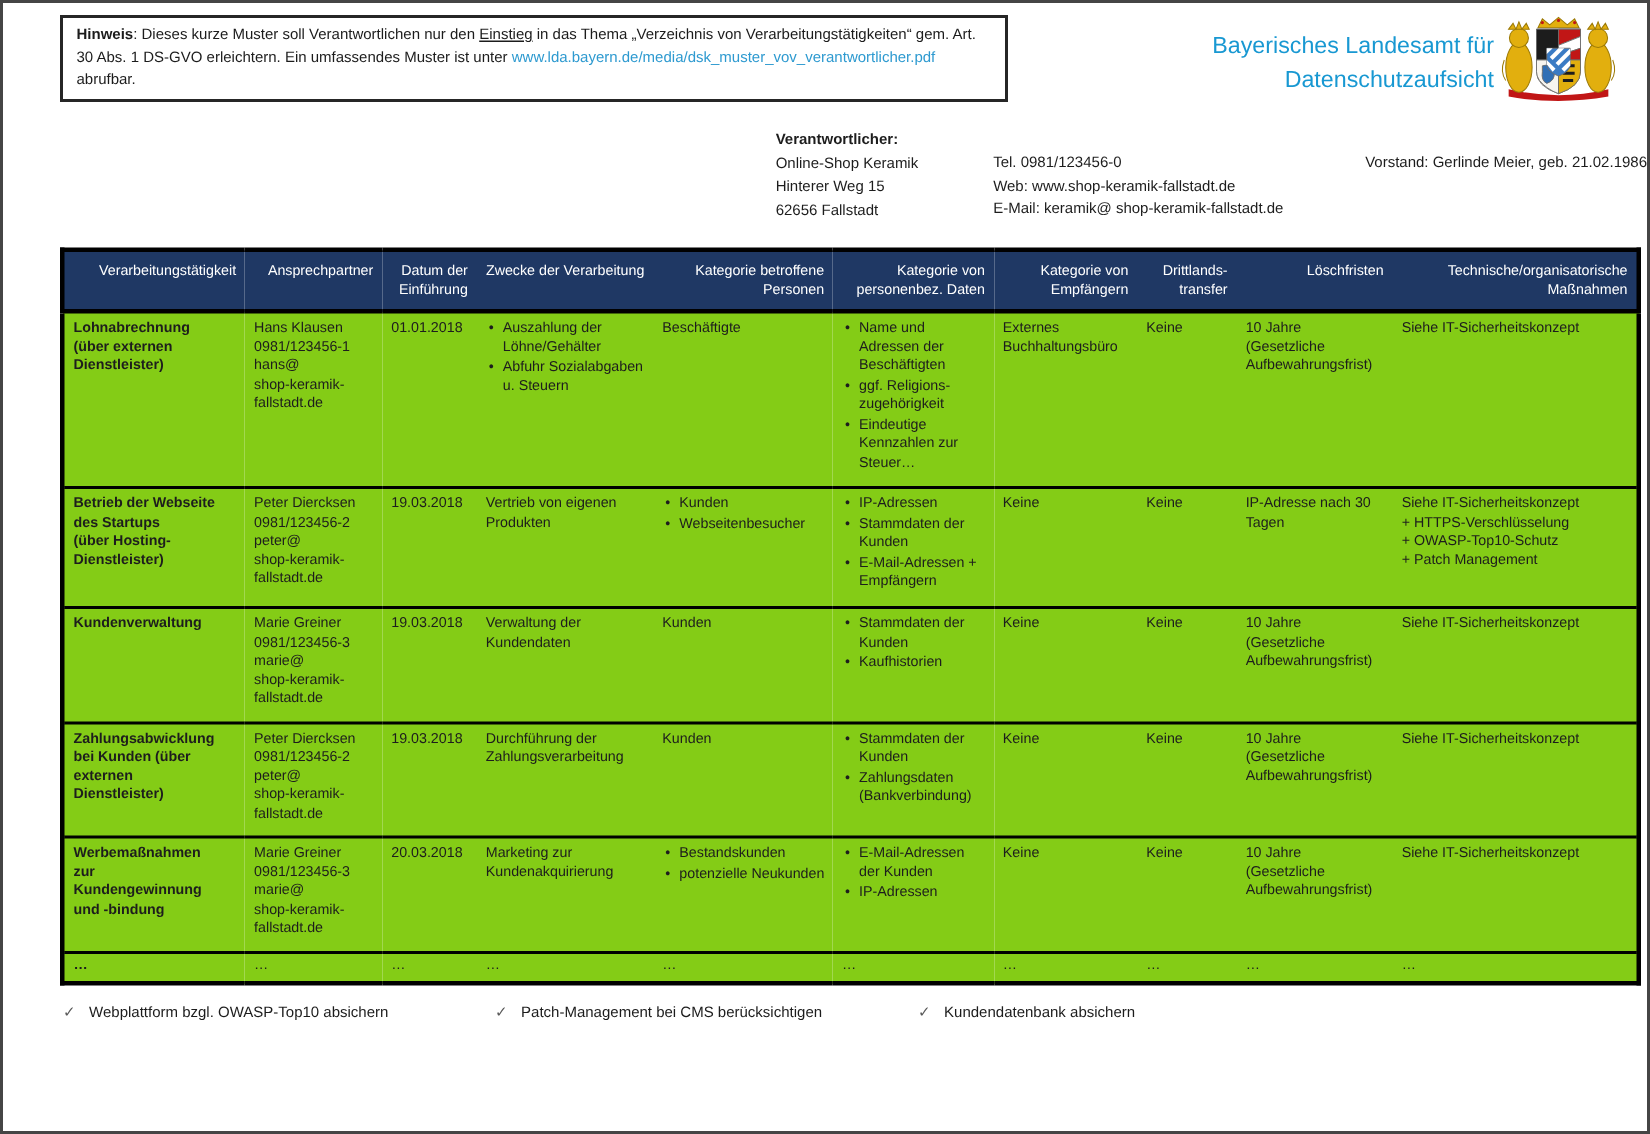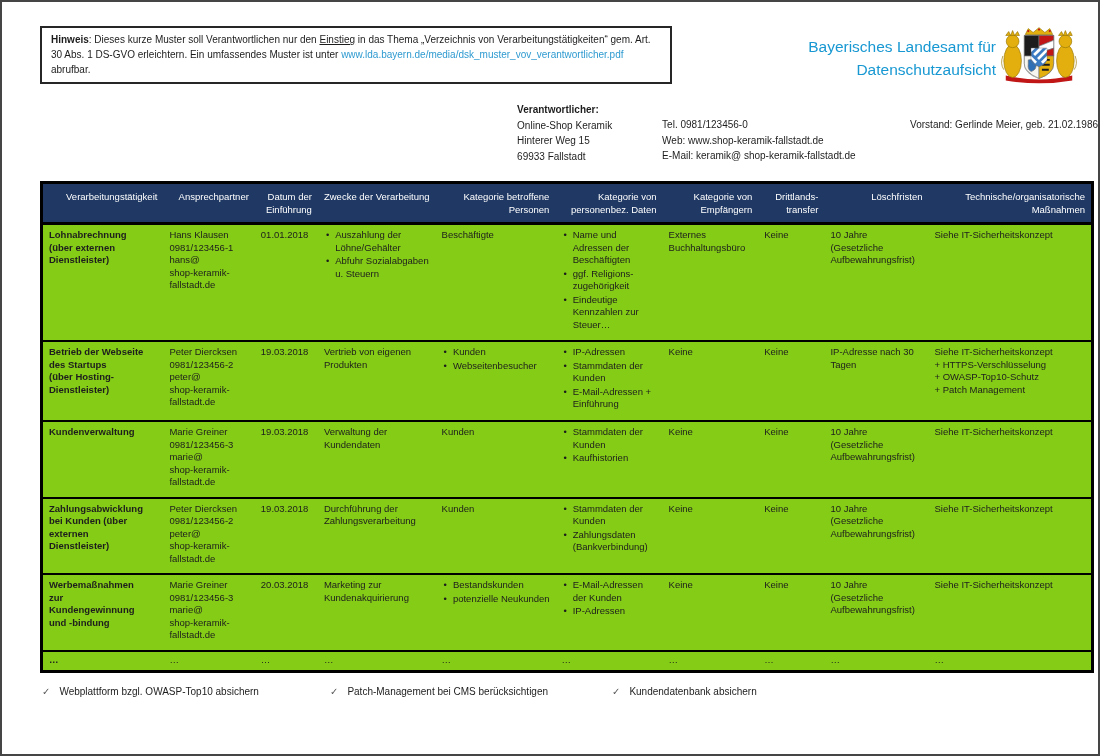--- a/index.html
+++ b/index.html
@@ -10,21 +10,21 @@
     --check:#5a5a5a;
   }
   *{box-sizing:border-box;}
   html,body{margin:0;padding:0;background:#e8e8e8;}
   body{font-family:"Liberation Sans", sans-serif;color:var(--ink);}
   .page{
     position:relative;width:1100px;height:756px;background:#fff;
     border:2px solid #454545;outline:1px solid #9a9a9a;overflow:hidden;
   }
   
-  .top{display:flex;align-items:flex-end;padding:24px 10px 0 38px;}
+  .top{display:flex;align-items:flex-end;padding:8px 10px 0 38px;}
   .notice-box{
     border:2px solid #262626;width:632px;padding:4px 9px 5px 9px;
     font-size:10px;line-height:1.5;color:#1c1c1c;
   }
   .notice-label{font-weight:bold;}
   .notice-einstieg{text-decoration:underline;}
   .notice-link{color:var(--link);text-decoration:none;}
   .agency{margin-left:auto;display:flex;align-items:flex-start;padding-right:6px;}
   .agency-name{
     text-align:right;color:var(--accent);font-size:15.5px;line-height:1.5;margin-top:9px;
@@ -131,21 +131,21 @@
       </svg>
     </div>
   </div>
 
 
   <div class="resp">
     <div class="resp-col-a">
       <div class="resp-label">Verantwortlicher:</div>
       <div>Online-Shop Keramik</div>
       <div>Hinterer Weg 15</div>
-      <div>69933 Fallstadt</div>
+      <div>62656 Fallstadt</div>
     </div>
     <div class="resp-col-b">
       <div class="resp-pad"></div>
       <div>Tel. 0981/123456-0</div>
       <div>Web: www.shop-keramik-fallstadt.de</div>
       <div>E-Mail: keramik@ shop-keramik-fallstadt.de</div>
     </div>
     <div class="resp-col-c">
       <div class="resp-pad"></div>
       <div>Vorstand: Gerlinde Meier, geb. 21.02.1986</div>
@@ -280,21 +280,21 @@
               <li>
                 <span class="bullet">•</span>
                 <span>IP-Adressen</span>
               </li>
               <li>
                 <span class="bullet">•</span>
                 <span>Stammdaten der Kunden</span>
               </li>
               <li>
                 <span class="bullet">•</span>
-                <span>E-Mail-Adressen + Einführung</span>
+                <span>E-Mail-Adressen + Empfängern</span>
               </li>
             </ul>
           </td>
           <td>
             <div class="cell-text">Keine</div>
           </td>
           <td>
             <div class="cell-text">Keine</div>
           </td>
           <td>

